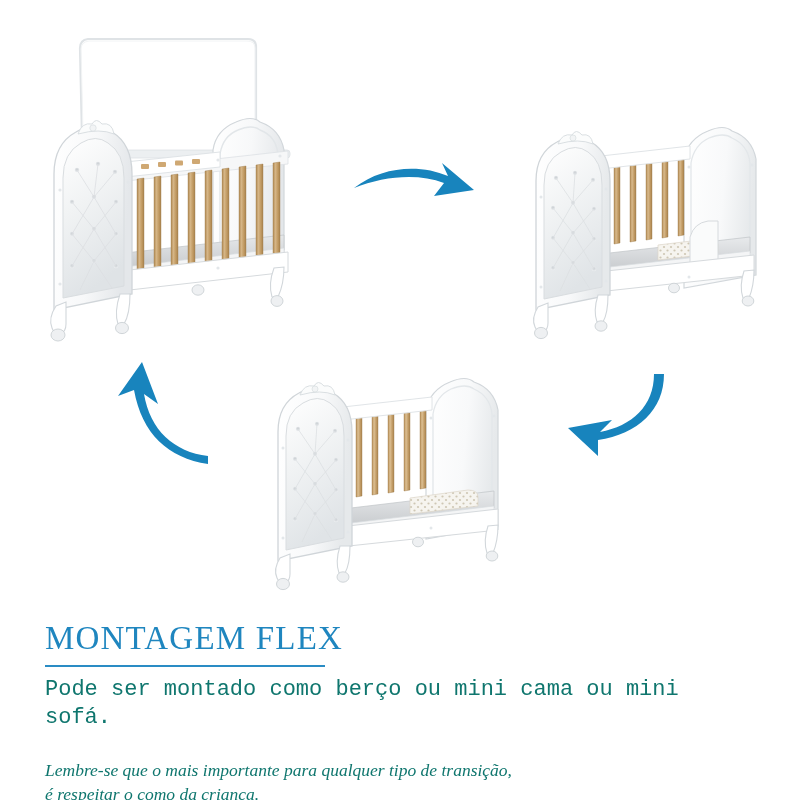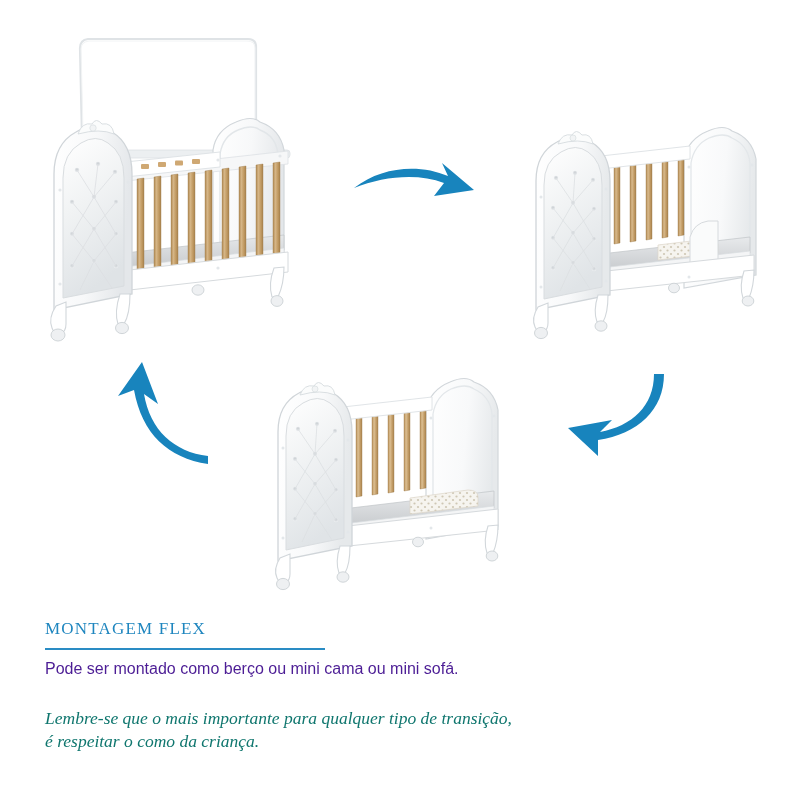--- a/index.html
+++ b/index.html
@@ -14,29 +14,29 @@
   .crib svg{display:block;overflow:visible;}
 
   
   .arrow{position:absolute;}
   .arrow svg{display:block;}
 
   
   .caption{position:absolute;left:45px;top:620px;width:700px;}
   .cap-title{
     font-family:"Liberation Serif",serif;
-    font-size:17px;letter-spacing:1.2px;color:#1f86bf;
+    font-size:33px;letter-spacing:1.2px;color:#1f86bf;
     font-weight:400;margin:0;line-height:1.1;
   }
   .cap-rule{
     width:280px;height:2px;background:#2a8cc4;margin:9px 0 9px 0;
   }
   .cap-lead{
-    font-family:Liberation Sans, sans-serif;
-    font-size:16px;color:#4c1d95;margin:0;line-height:1.25;
+    font-family:Liberation Mono, monospace;
+    font-size:22px;color:#0f766e;margin:0;line-height:1.25;
   }
   .cap-note{
     font-family:"Liberation Serif",serif;
     font-style:italic;font-size:17.5px;color:#0f766e;
     margin:28px 0 0 0;line-height:1.35;
   }
   .cap-note span{display:block;}
 </style>
 </head>
 <body>

